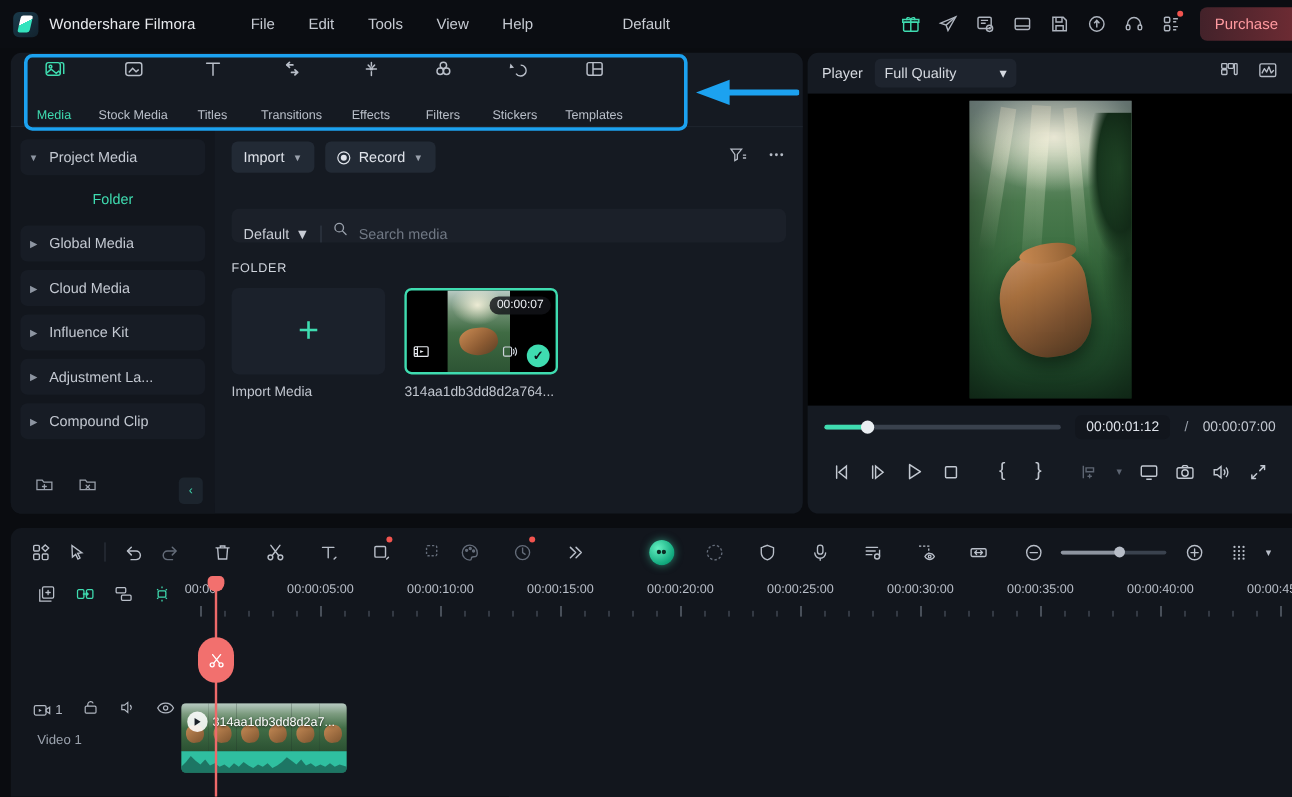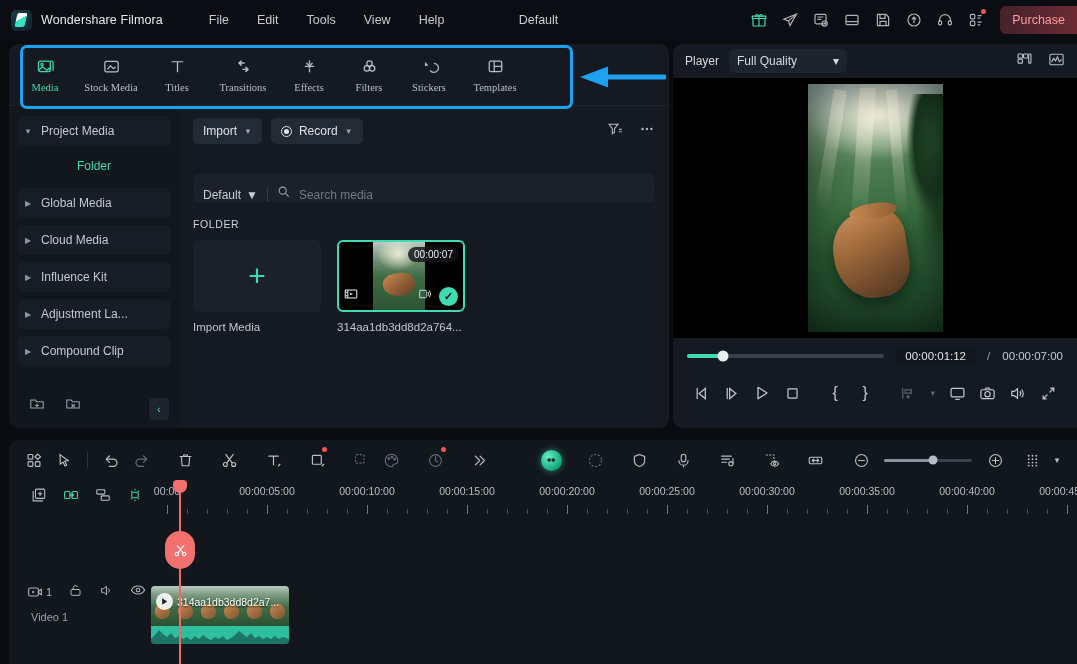--- a/index.html
+++ b/index.html
@@ -66,22 +66,22 @@
     position: absolute; left: 9px; top: 44px; width: 660px; height: 384px;
     background: #151a22; border-radius: 9px;
   }
   .tabbar {
     position: absolute; left: 0; top: 0; width: 100%; height: 62px;
     display: flex; align-items: center; padding: 0 6px;
     border-bottom: 1px solid #1d232c;
   }
   .tab {
     width: 60px; height: 54px;
-    display: flex; flex-direction: column; align-items: center; justify-content: center;
-    gap: 5px; color: #b9bfc9; font-size: 10.5px; border-radius: 6px; font-family: Liberation Serif, serif;
+    display: flex; flex-direction: column; align-items: center; justify-content: space-between;
+    gap: 5px; color: #b9bfc9; font-size: 10.5px; border-radius: 6px;
   }
   .tab.wide { width: 72px; }
   .tab.active { color: #3fdcb0; }
   .tab .ti { height: 20px; display: flex; align-items: center; justify-content: center; }
 
   .highlight-box {
     position: absolute; left: 20px; top: 45px; width: 553px; height: 64px;
     border: 3px solid #1ca2f0; border-radius: 7px;
     pointer-events: none; z-index: 30;
   }

